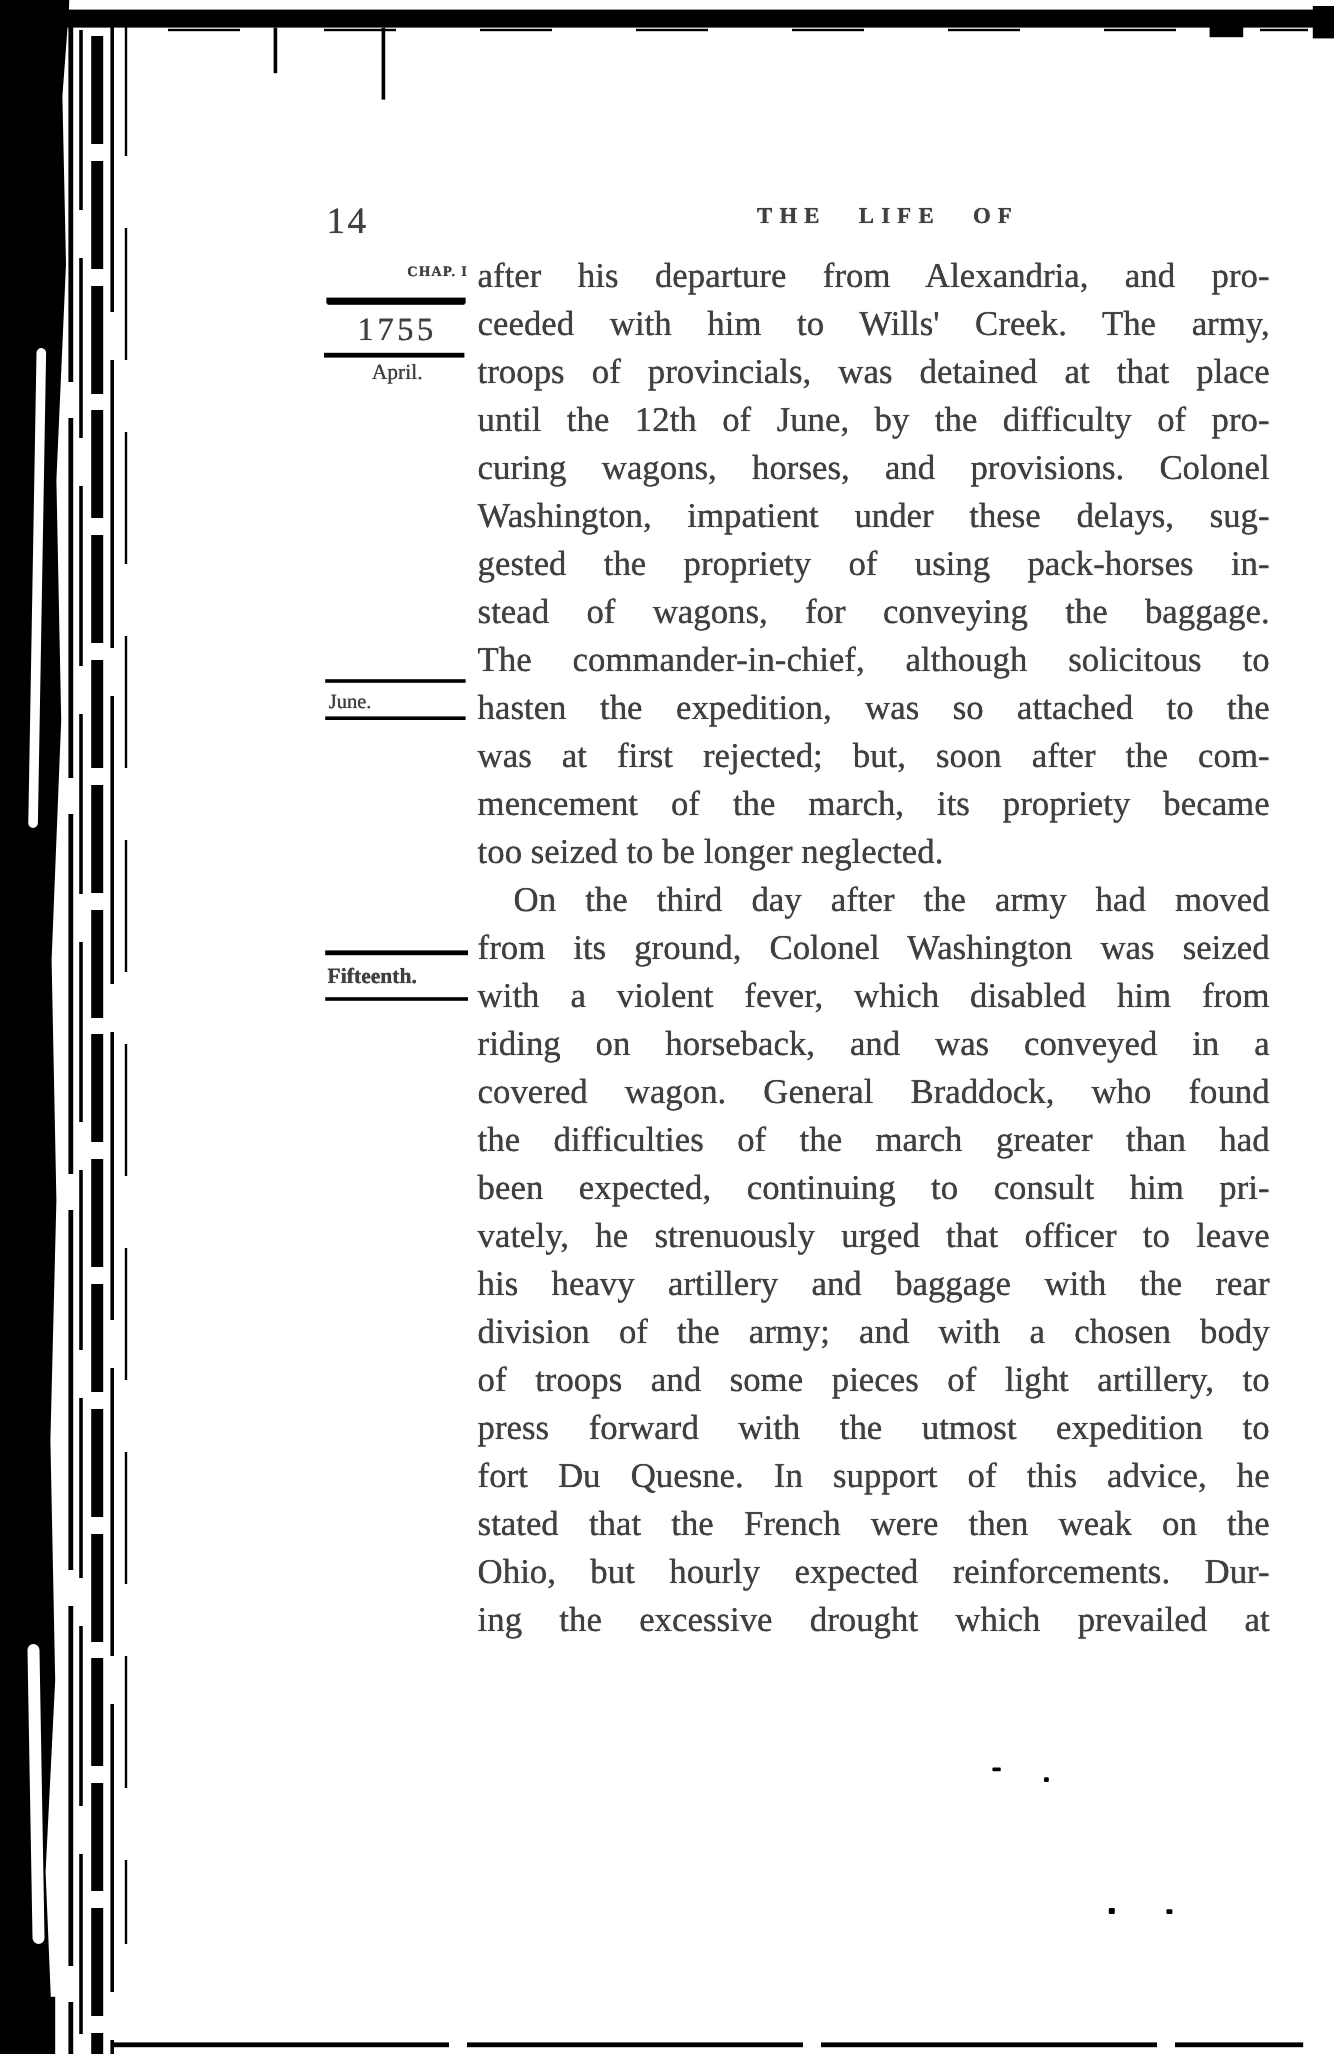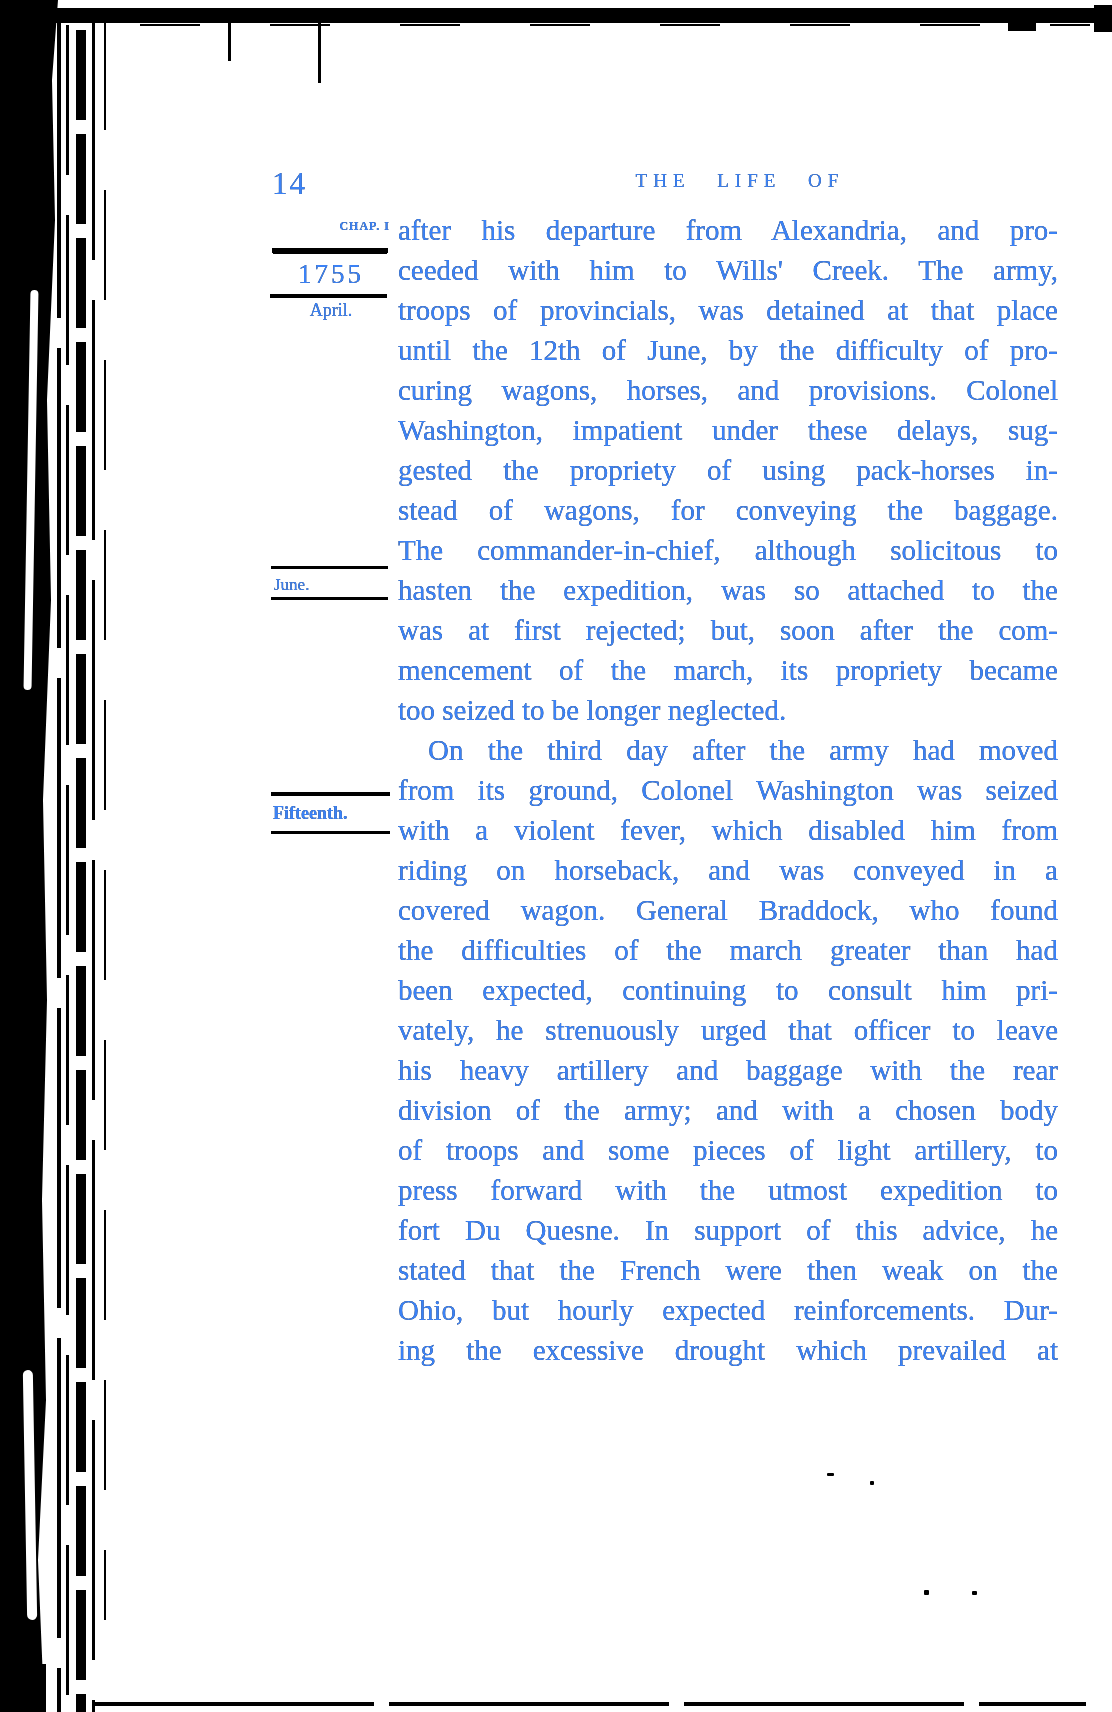--- a/index.html
+++ b/index.html
@@ -2,21 +2,21 @@
 <html><head>
 <meta charset="utf-8">
 <style>
   html,body{margin:0;padding:0;background:#e8e8e8;}
   #scan-page{
     position:relative;
     width:1112px;height:1712px;
     background:#ffffff;
     overflow:hidden;
     font-family:"Liberation Serif","DejaVu Serif",serif;
-    color:#3b82f6;
+    color:#404040;
   }
   
   .art{position:absolute;background:#000;}
   #gutter-band{
     left:0;top:0;width:58px;height:1712px;
     clip-path:polygon(0 0,58px 0,52px 80px,55px 220px,47px 400px,51px 600px,43px 800px,
       47px 1000px,42px 1200px,46px 1400px,38px 1560px,43px 1680px,41px 1712px,0 1712px);
   }
   .gutter-streak{position:absolute;background:#fff;border-radius:5px;}
   #streak-1{left:27px;top:290px;width:8px;height:400px;transform:rotate(1deg);}
@@ -44,21 +44,21 @@
   #corner-blot{left:0;top:1664px;width:46px;height:48px;}
   .speck{position:absolute;background:#000;border-radius:1px;}
   #speck-1{left:827px;top:1473px;width:7px;height:3px;}
   #speck-2{left:870px;top:1481px;width:4px;height:4px;}
   #speck-3{left:924px;top:1590px;width:5px;height:5px;}
   #speck-4{left:972px;top:1591px;width:5px;height:4px;}
   
   .ink{text-shadow:0 0 .6px rgba(0,0,0,.85);}
   #page-number{position:absolute;left:272px;top:166px;font-size:31px;letter-spacing:2px;}
   #running-header{position:absolute;left:560px;top:170px;width:360px;text-align:center;
-    font-size:19px;font-weight:normal;letter-spacing:6px;word-spacing:16px;white-space:nowrap;}
+    font-size:19px;font-weight:bold;letter-spacing:6px;word-spacing:16px;white-space:nowrap;}
   .margin-note{position:absolute;left:272px;width:118px;}
   #margin-chapter{top:219px;text-align:right;font-size:12px;font-weight:bold;letter-spacing:1px;}
   #margin-year{top:259px;text-align:center;font-size:27px;letter-spacing:3px;}
   #margin-month{top:300px;text-align:center;font-size:18px;}
   #margin-june{top:575px;text-align:left;font-size:17px;padding-left:2px;}
   #margin-fifteenth{top:803px;text-align:left;font-size:18px;font-weight:bold;padding-left:1px;}
   .margin-rule{position:absolute;background:#000;}
   #rule-chapter{left:272px;top:248px;width:116px;height:5px;
     box-shadow:0 2px 0 -1px #000;}
   #rule-year{left:270px;top:294px;width:117px;height:4px;}

